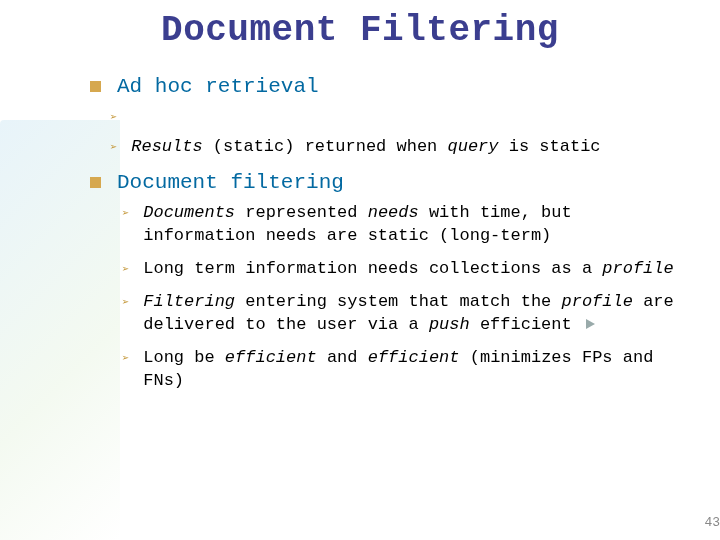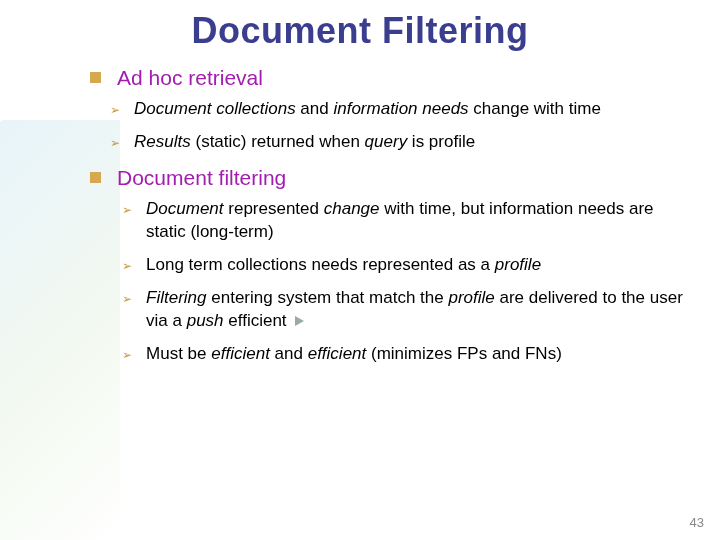--- a/index.html
+++ b/index.html
@@ -1,15 +1,15 @@
 <!DOCTYPE html>
 <html><head>
 <meta charset="utf-8">
 <style>
-  * { margin: 0; padding: 0; box-sizing: border-box; }
+  * { margin: 0; padding: 0; box-sizing: border-box; font-family: Liberation Mono, monospace; }
   html, body { width: 720px; height: 540px; overflow: hidden; }
   body {
     font-family: Arial, Helvetica, sans-serif;
     background: #fff;
     position: relative;
   }
   .bg-accent {
     position: absolute;
     left: 0;
     bottom: 0;
@@ -28,23 +28,23 @@
     font-size: 36px;
     font-weight: bold;
     color: #3b3e8f;
     text-align: center;
     margin-bottom: 14px;
     letter-spacing: 0.5px;
   }
   .l1 {
     display: flex;
     align-items: flex-start;
-    margin: 14px 0 8px 28px;
+    margin: 24px 0 8px 28px;
     font-size: 21px;
-    color: #a21caf;
+    color: #0369a1;
     padding-left: 32px;
   }
   .sq-bullet {
     width: 11px;
     height: 11px;
     background: #d6a84f;
     margin-top: 6px;
     margin-right: 16px;
     flex-shrink: 0;
   }
@@ -61,21 +61,21 @@
     color: #c59a3f;
     font-size: 12px;
     margin-top: 4px;
     margin-right: 14px;
     flex-shrink: 0;
   }
   .l2-text { max-width: 560px; }
   .italic { font-style: italic; }
   .page-num {
     position: absolute;
-    right: 16px;
+    right: 0;
     bottom: 10px;
     font-size: 13px;
     color: #888;
   }
   .play-icon {
     display: inline-block;
     width: 0; height: 0;
     border-top: 5px solid transparent;
     border-bottom: 5px solid transparent;
     border-left: 9px solid #9aa;
@@ -92,48 +92,47 @@
 
   <h1 class="title">Document Filtering</h1>
 
   <div class="l1">
     <div class="sq-bullet"></div>
     <div>Ad hoc retrieval</div>
   </div>
 
   <div class="l2">
     <div class="tri-bullet">➢</div>
-    <div class="l2-text"><span class="italic">Document collections</span><span> and </span><span class="italic">information needs</span><span> change with time</span></div>
   </div>
 
   <div class="l2">
     <div class="tri-bullet">➢</div>
-    <div class="l2-text"><span class="italic">Results</span><span> (static) returned when </span><span class="italic">query</span><span> is profile</span></div>
+    <div class="l2-text"><span class="italic">Results</span><span> (static) returned when </span><span class="italic">query</span><span> is static</span></div>
   </div>
 
   <div class="l1" style="margin-top:12px;">
     <div class="sq-bullet"></div>
     <div>Document filtering</div>
   </div>
 
   <div class="l2 indent-more">
     <div class="tri-bullet">➢</div>
-    <div class="l2-text"><span class="italic">Document</span><span> represented </span><span class="italic">change</span><span> with time, but information needs are static (long-term)</span></div>
+    <div class="l2-text"><span class="italic">Documents</span><span> represented </span><span class="italic">needs</span><span> with time, but information needs are static (long-term)</span></div>
   </div>
 
   <div class="l2 indent-more">
     <div class="tri-bullet">➢</div>
-    <div class="l2-text"><span>Long term collections needs represented as a </span><span class="italic">profile</span></div>
+    <div class="l2-text"><span>Long term information needs collections as a </span><span class="italic">profile</span></div>
   </div>
 
   <div class="l2 indent-more">
     <div class="tri-bullet">➢</div>
     <div class="l2-text"><span class="italic">Filtering</span><span> entering system that match the </span><span class="italic">profile</span><span> are delivered to the user via a </span><span class="italic">push</span><span> efficient</span> <span class="play-icon"></span></div>
   </div>
 
   <div class="l2 indent-more">
     <div class="tri-bullet">➢</div>
-    <div class="l2-text"><span>Must be </span><span class="italic">efficient</span><span> and </span><span class="italic">efficient</span><span> (minimizes FPs and FNs)</span></div>
+    <div class="l2-text"><span>Long be </span><span class="italic">efficient</span><span> and </span><span class="italic">efficient</span><span> (minimizes FPs and FNs)</span></div>
   </div>
 
 </div>
 
 <div class="page-num">43</div>
 
 </body></html>

